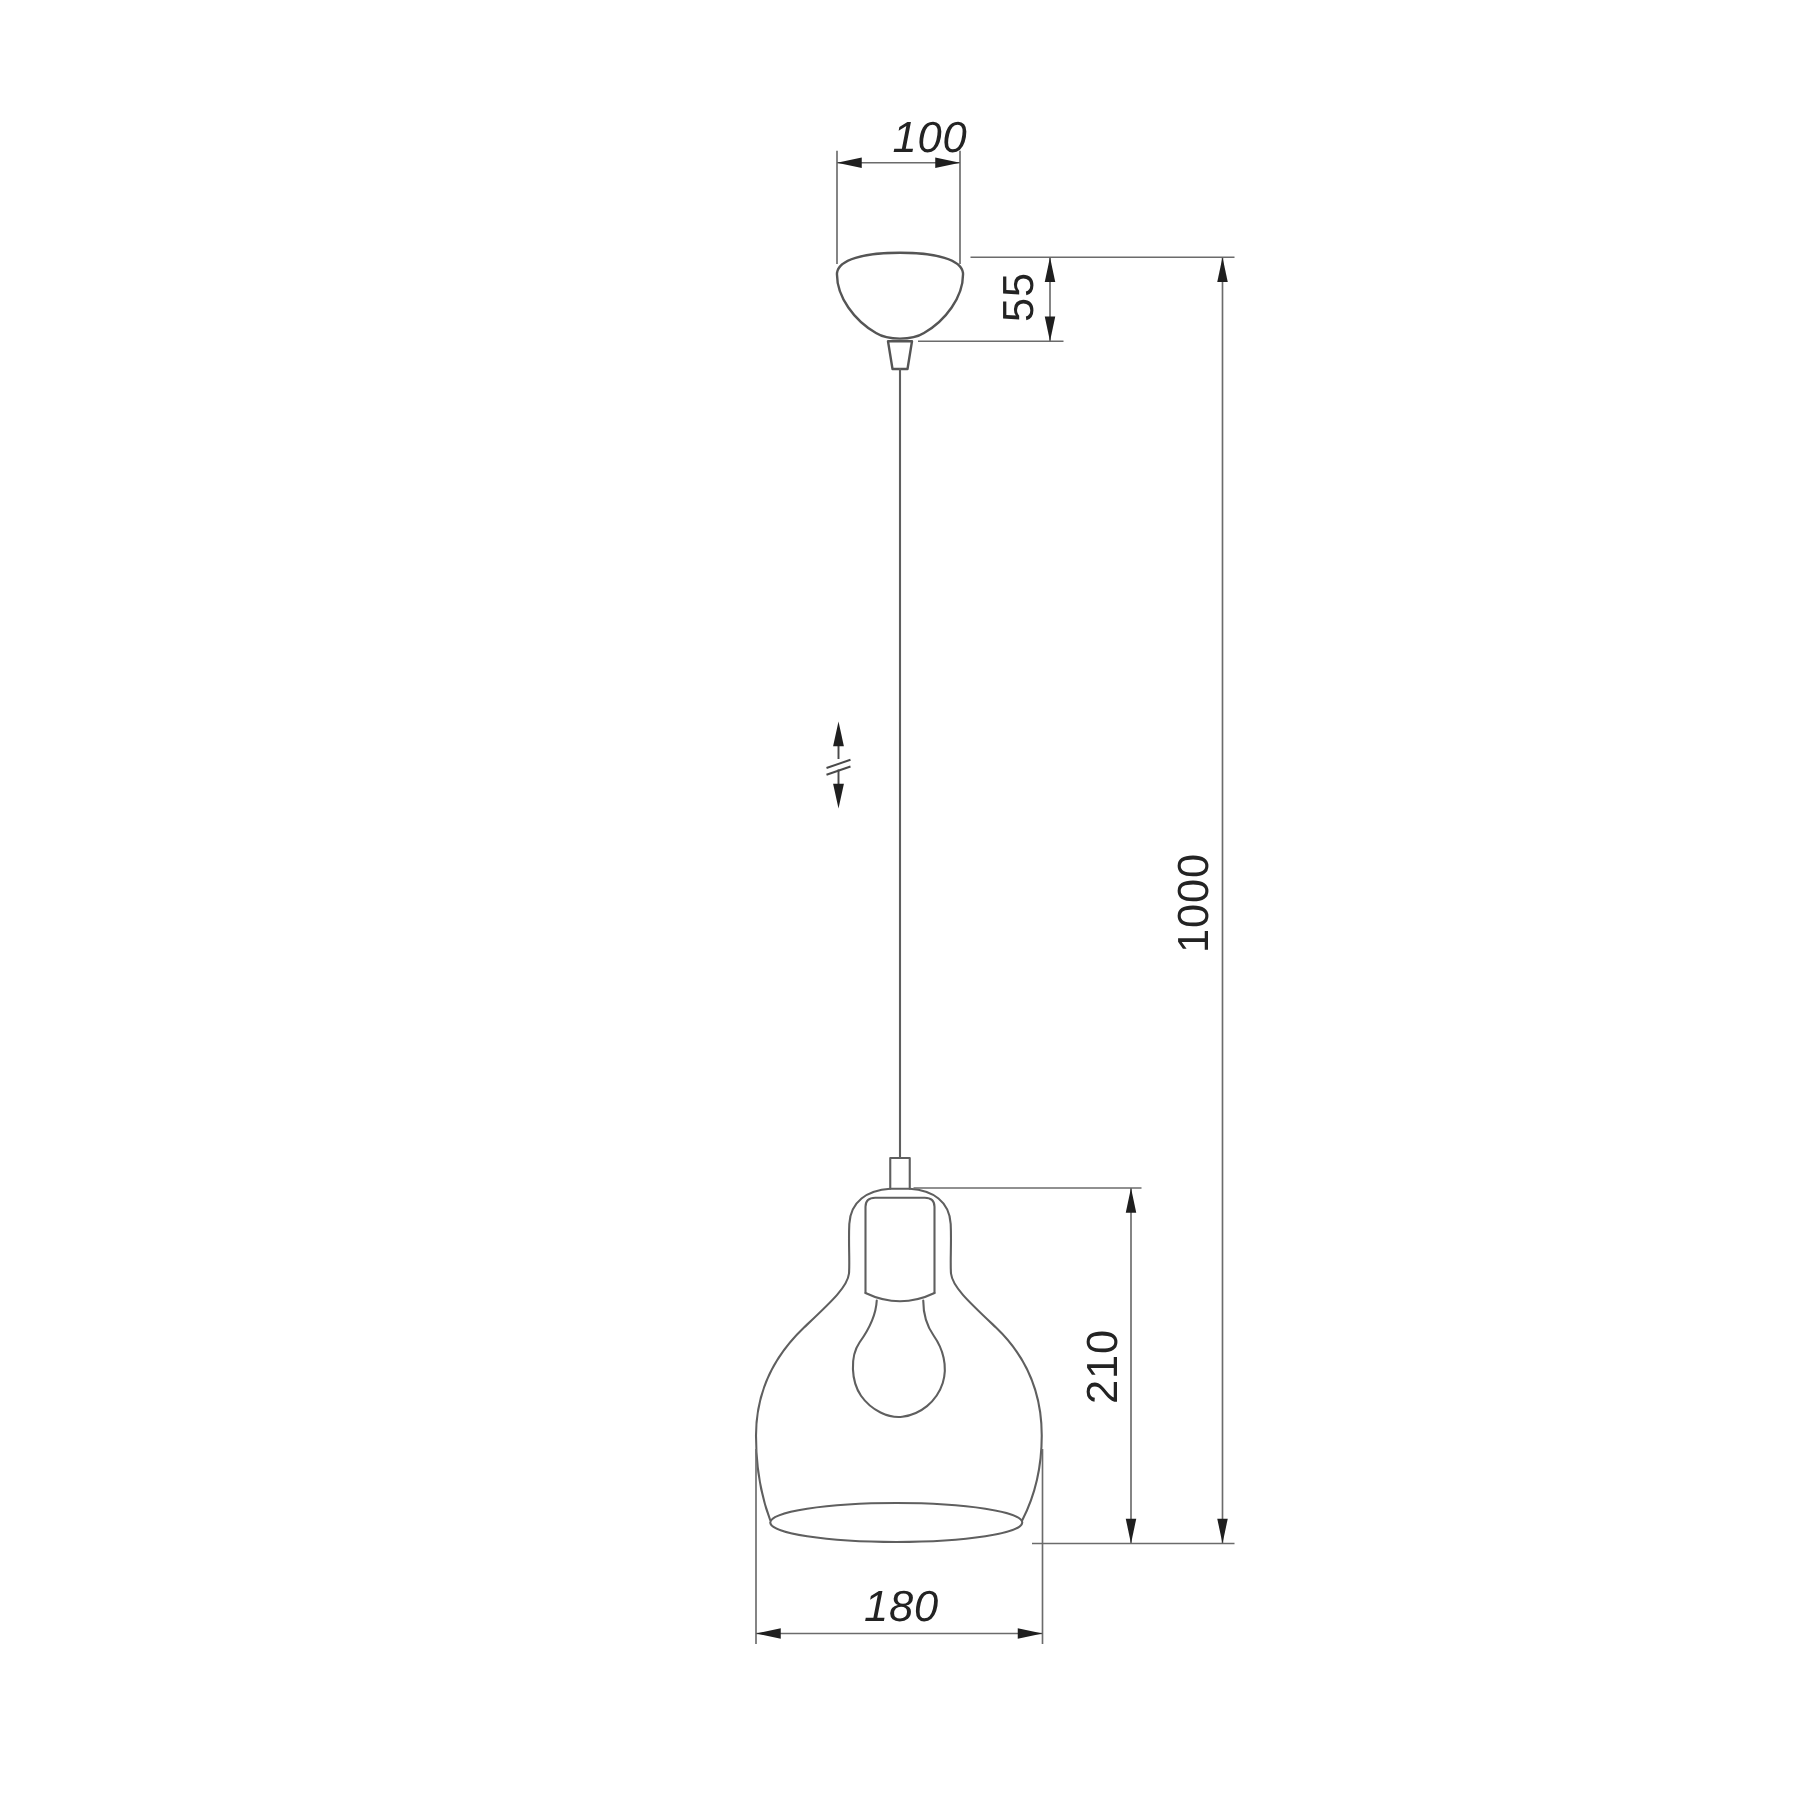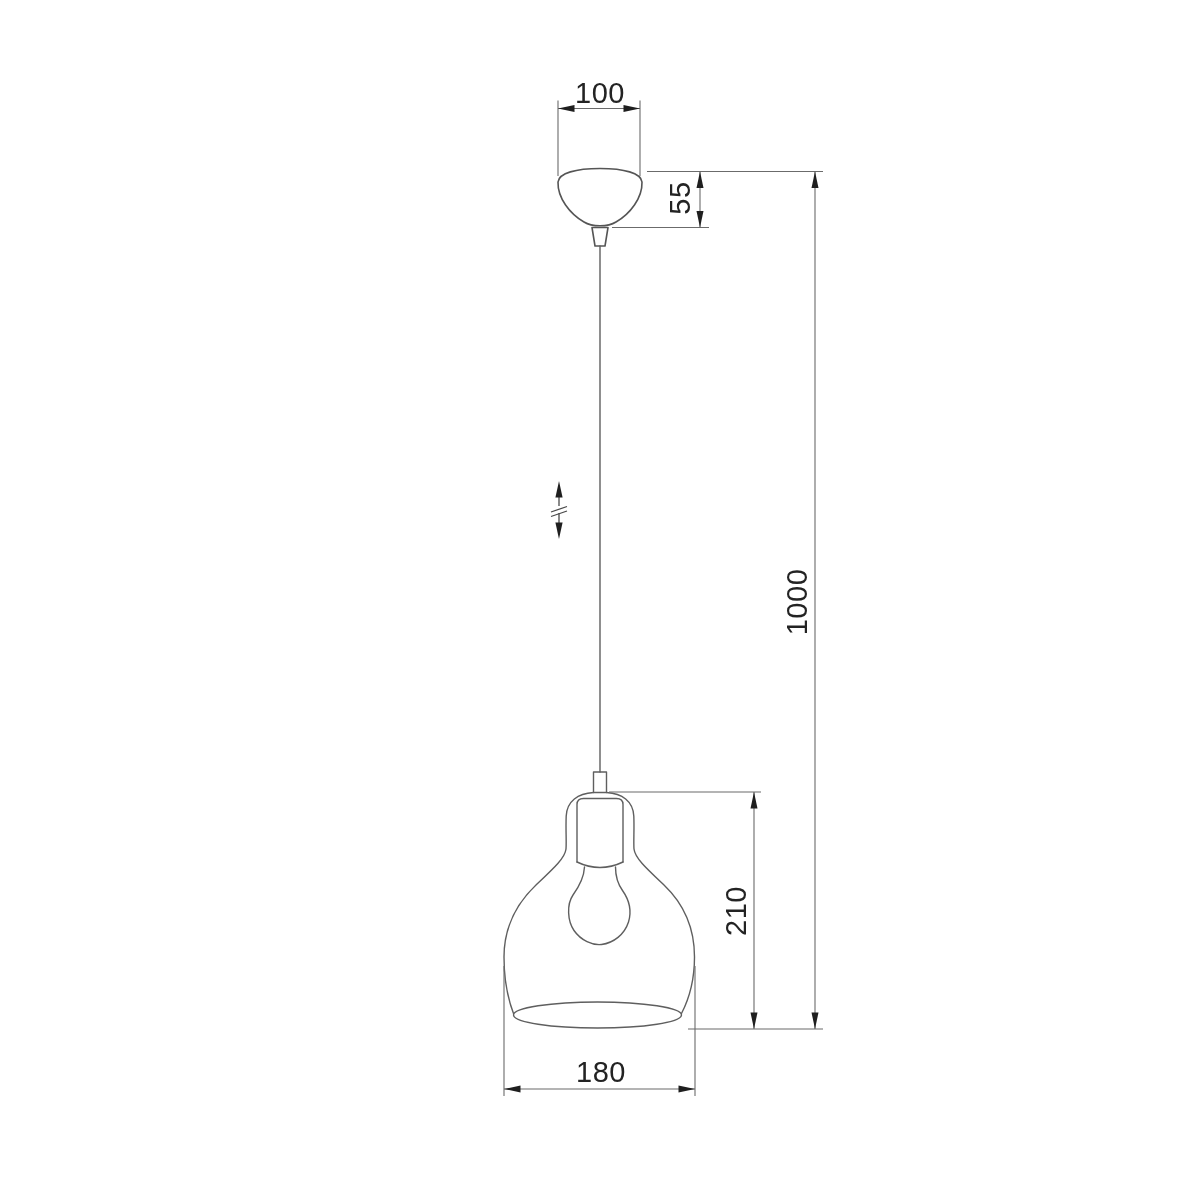--- a/index.html
+++ b/index.html
@@ -149,23 +149,23 @@
     <g>
       <line class="dim" x1="504" y1="966" x2="504" y2="1096"></line>
       <line class="dim" x1="695" y1="966" x2="695" y2="1096"></line>
       <line class="dim" x1="504" y1="1089" x2="695" y2="1089"></line>
       <polygon class="arrow" points="504,1089 520.5,1085.5 520.5,1092.5"></polygon>
       <polygon class="arrow" points="695,1089 678.5,1085.5 678.5,1092.5"></polygon>
     </g>
 
   </svg>
 
-  <div class="dim-label" style="left:600px; top:93px;">100</div>
+  <div class="dim-label" style="left:620px; top:93px;font-style:italic;">100</div>
 
   <div class="dim-label rot" style="left:680px; top:198px;">55</div>
 
   <div class="dim-label rot" style="left:797px; top:602px;">1000</div>
 
   <div class="dim-label rot" style="left:736px; top:911px;">210</div>
 
-  <div class="dim-label" style="left:601px; top:1072px;">180</div>
+  <div class="dim-label" style="left:601px; top:1072px;font-style:italic;">180</div>
 
 </div>
 
 </body></html>

